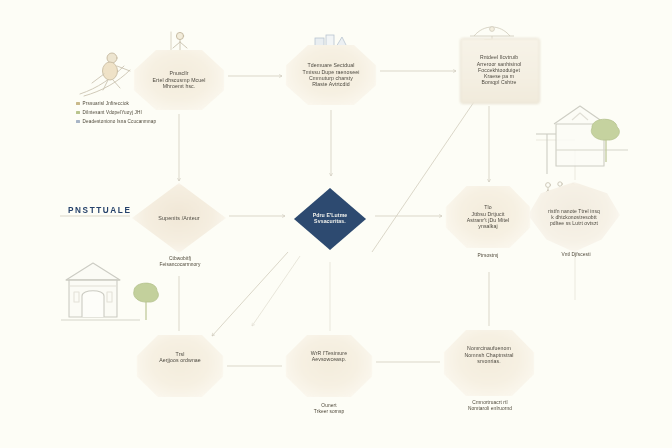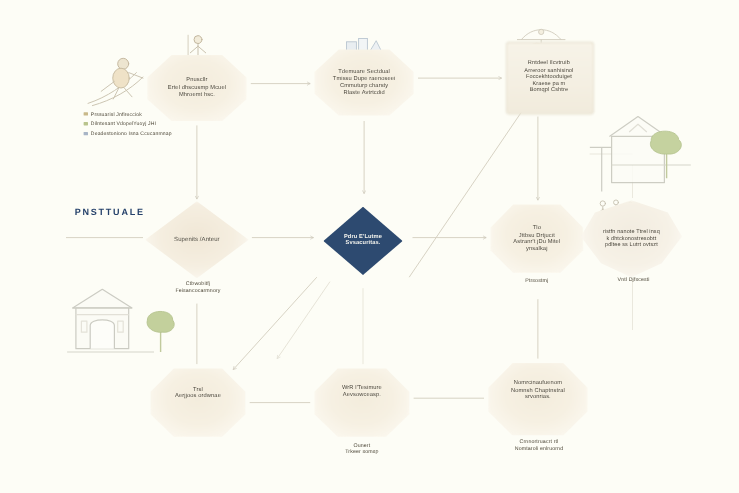--- a/index.html
+++ b/index.html
@@ -76,21 +76,21 @@
   #node-center .dia{
     position:absolute;left:6px;top:10px;width:72px;height:62px;
     background:#2d4a70;
     clip-path:polygon(50% 0,100% 50%,50% 100%,0 50%);
     box-shadow:0 0 3px rgba(45,74,112,.25);
   }
   #node-center .txt{color:#f4f4ee;font-size:5.2px;font-weight:600;text-shadow:none;}
 
   
   #section-title{
-    position:absolute;left:68px;top:188px;
+    position:absolute;left:68px;top:206px;
     font-size:8.2px;font-weight:700;letter-spacing:1.6px;
     color:#26426b;filter:blur(.5px);
   }
 
   
   #legend{position:absolute;left:76px;top:99px;width:120px;}
   .legend-row{display:flex;align-items:center;gap:3px;height:9px;}
   .legend-row .sw{width:3.6px;height:3.6px;border-radius:.5px;flex:0 0 auto;filter:blur(.3px);}
   .legend-row .lab{font-size:4.6px;color:#4e4839;filter:blur(.45px);letter-spacing:.15px;}
 

